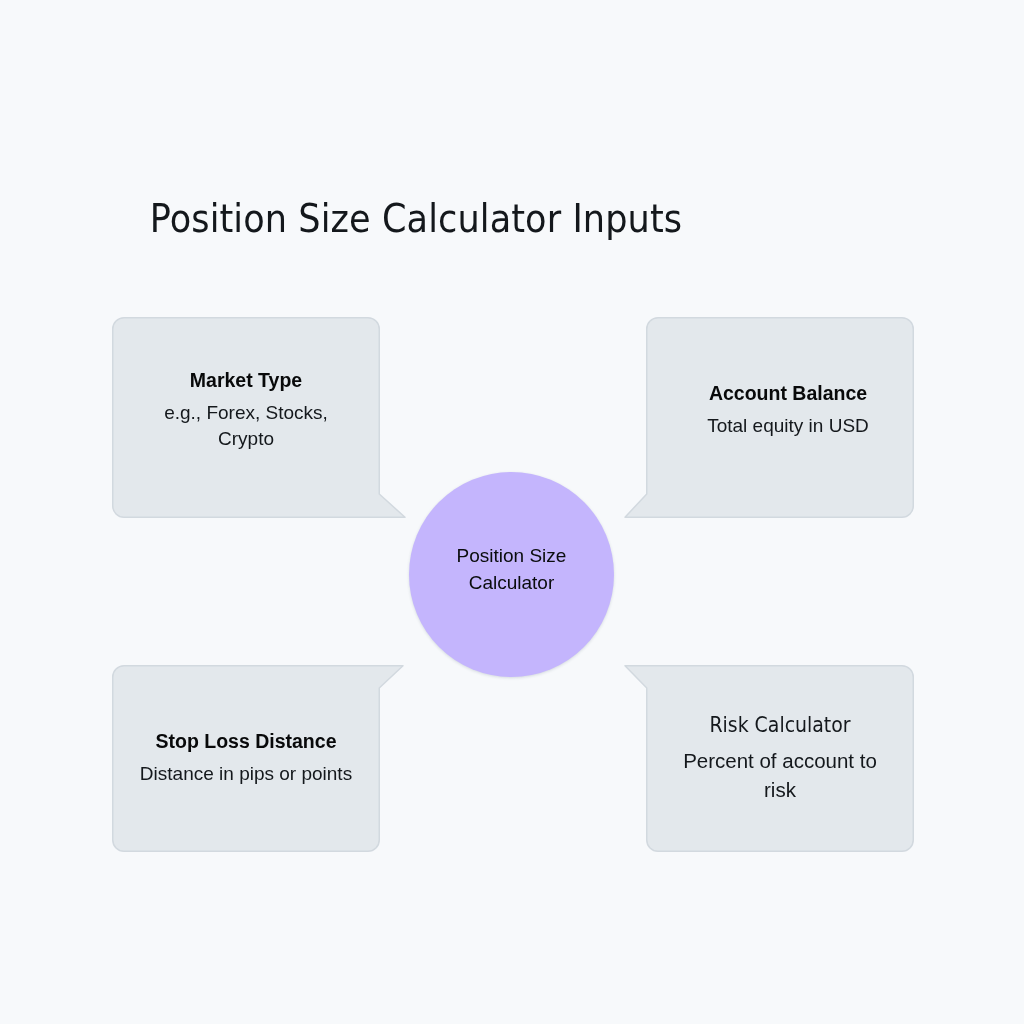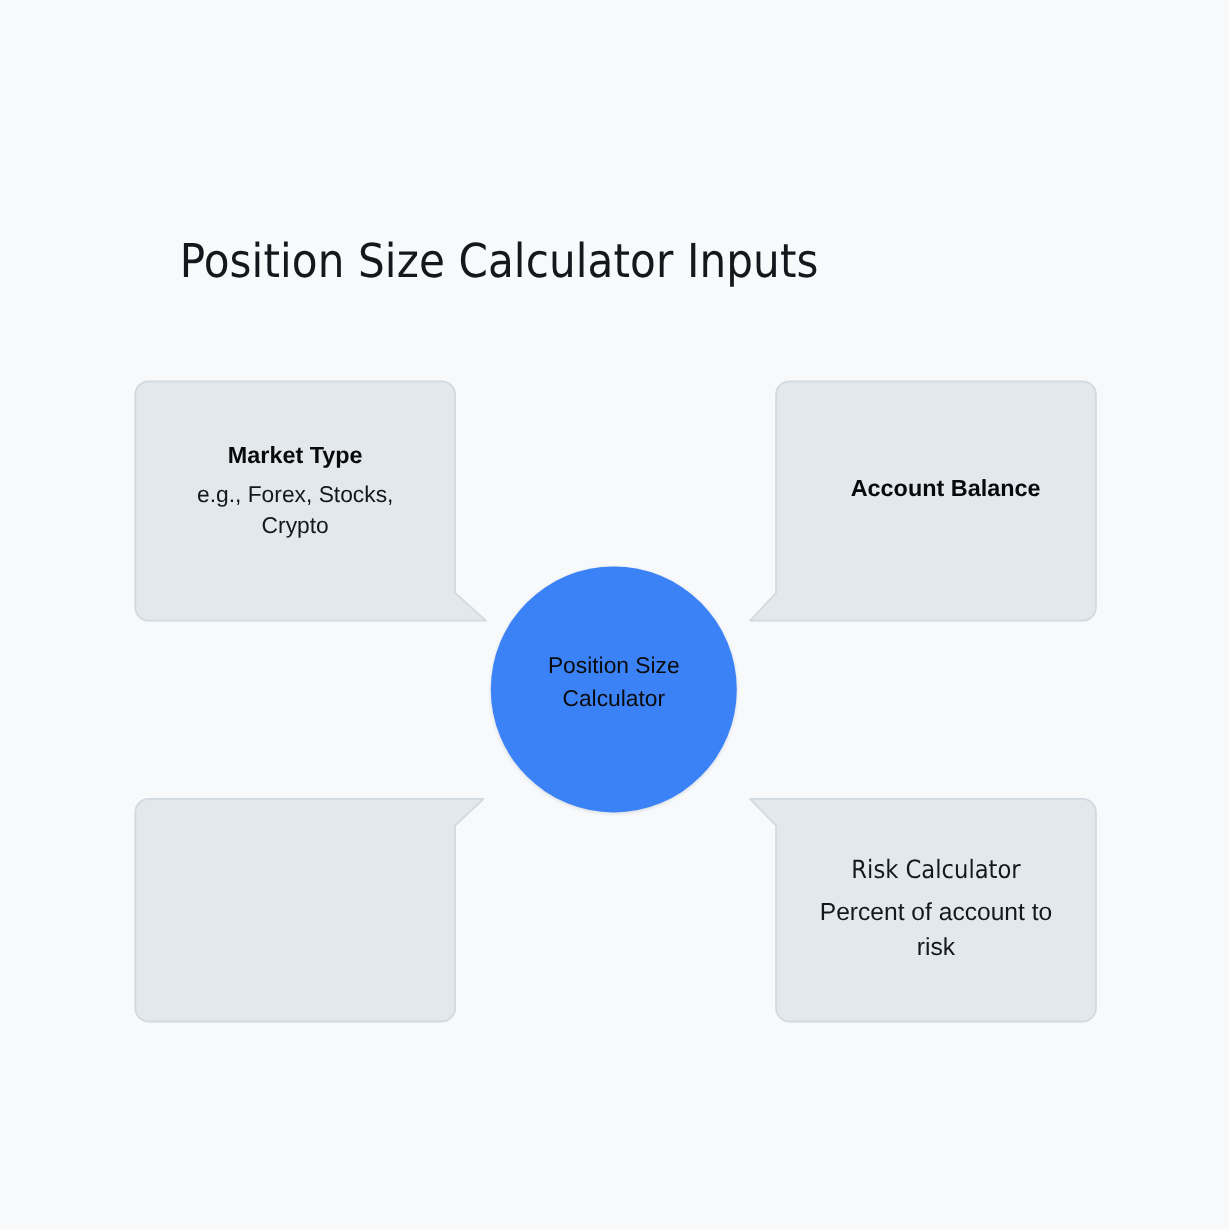--- a/index.html
+++ b/index.html
@@ -139,40 +139,45 @@
       <div class="callout-desc">e.g., Forex, Stocks, Crypto</div>
     </div>
   </div>
 
   <div class="callout" id="callout-account-balance">
     <svg class="callout-svg" width="289" height="201" viewBox="0 0 289 201">
       <path d="M 33 0.75 L 277 0.75 A 11.25 11.25 0 0 1 288.25 12 L 288.25 189 A 11.25 11.25 0 0 1 277 200.25 L 0 200.25 L 21.75 177 L 21.75 12 A 11.25 11.25 0 0 1 33 0.75 Z" fill="#e3e8ec" stroke="#d2d9df" stroke-width="1.5" stroke-linejoin="round"></path>
     </svg>
     <div class="callout-body">
       <div class="callout-title">Account Balance</div>
+      <div class="callout-desc">Total equity in USD</div>
     </div>
   </div>
 
   <div class="callout" id="callout-stop-loss">
     <svg class="callout-svg" width="280" height="201" viewBox="0 0 280 201">
       <path d="M 12 14.75 L 291 14.75 L 267.25 37 L 267.25 189 A 11.25 11.25 0 0 1 256 200.25 L 12 200.25 A 11.25 11.25 0 0 1 0.75 189 L 0.75 26 A 11.25 11.25 0 0 1 12 14.75 Z" fill="#e3e8ec" stroke="#d2d9df" stroke-width="1.5" stroke-linejoin="round"></path>
     </svg>
+    <div class="callout-body">
+      <div class="callout-title">Stop Loss Distance</div>
+      <div class="callout-desc">Distance in pips or points</div>
+    </div>
   </div>
 
   <div class="callout" id="callout-risk-percentage">
     <svg class="callout-svg" width="277" height="201" viewBox="0 0 277 201">
       <path d="M 21 14.75 L 265 14.75 A 11.25 11.25 0 0 1 276.25 26 L 276.25 189 A 11.25 11.25 0 0 1 265 200.25 L 21 200.25 A 11.25 11.25 0 0 1 9.75 189 L 9.75 37 L -12 14.75 Z" fill="#e3e8ec" stroke="#d2d9df" stroke-width="1.5" stroke-linejoin="round"></path>
     </svg>
     <div class="callout-body">
       <div class="callout-title regular">Risk Calculator</div>
       <div class="callout-desc narrow">Percent of account to risk</div>
     </div>
   </div>
 
-  <div class="center-node" style="background: #3b82f6;">
+  <div class="center-node" style="background: #c4b5fd;">
     <div class="center-label" style="color: rgb(10, 12, 13);">
       <span>Position Size</span>
       <br>
       <span>Calculator</span>
     </div>
   </div>
 
 </div>
 
 </body></html>

